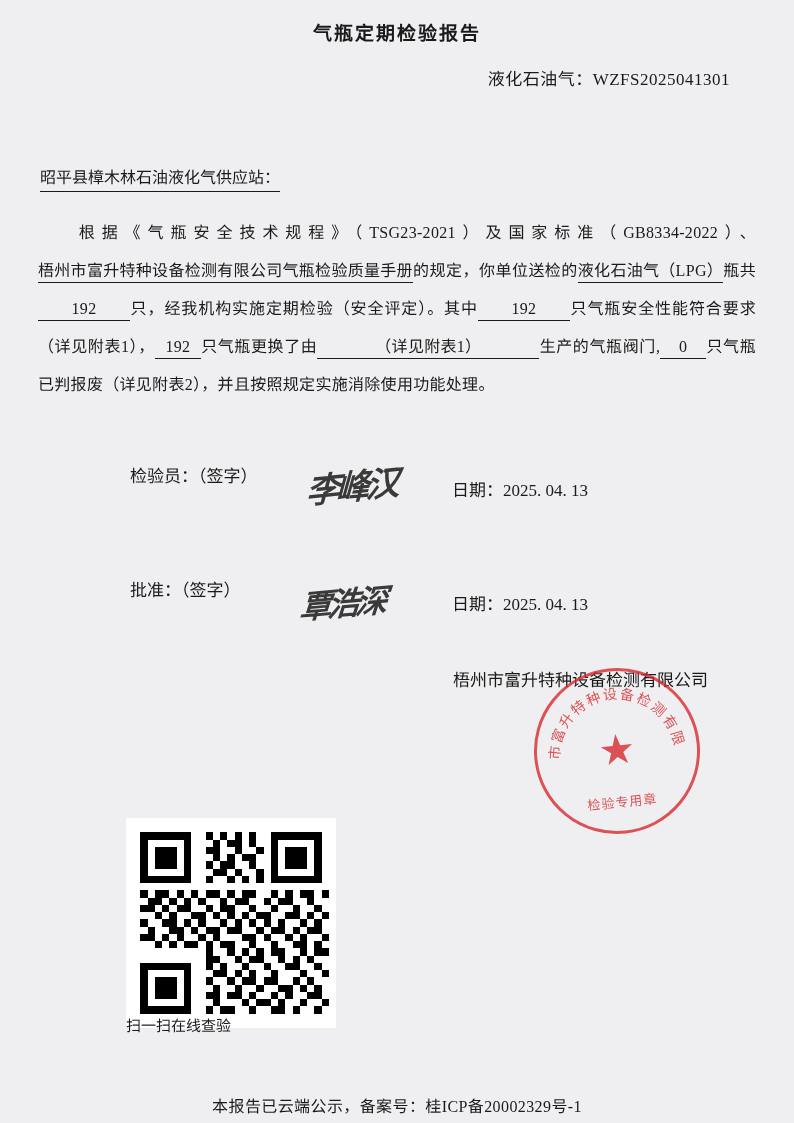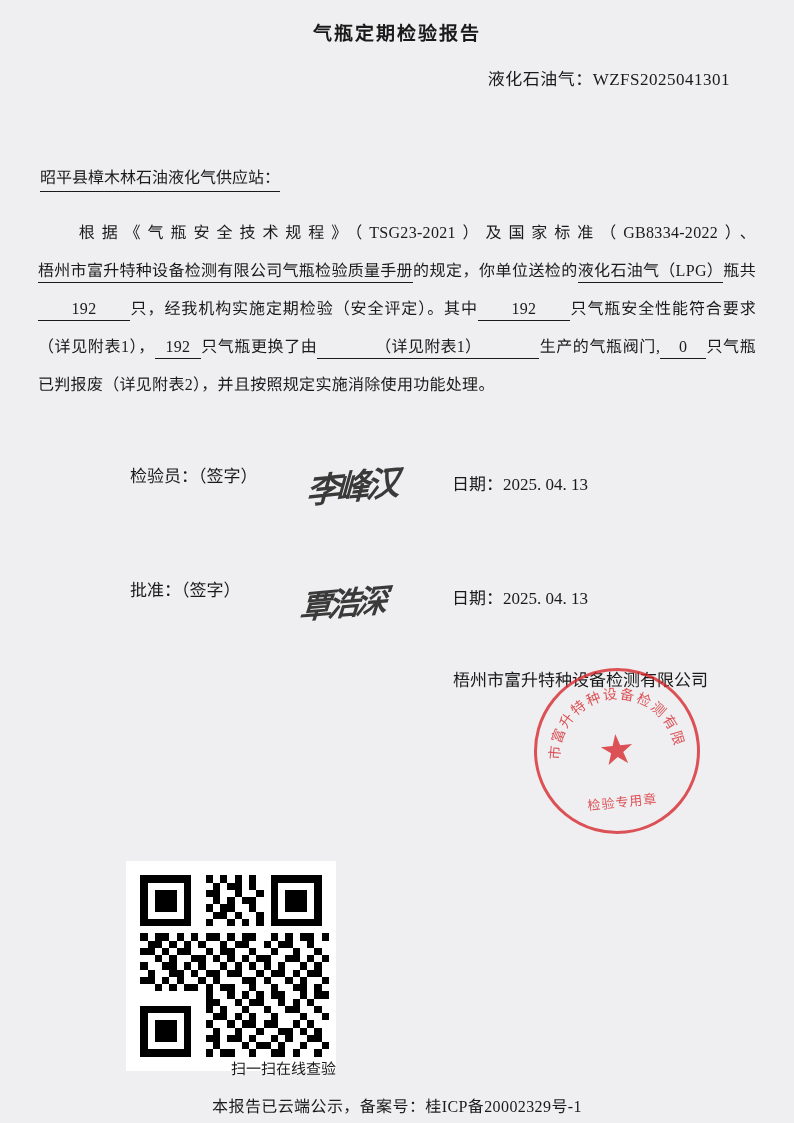--- a/index.html
+++ b/index.html
@@ -81,21 +81,21 @@
     text-align: right;
   }
   .sign-label {
     position: absolute;
     left: 92px;
     top: 0;
   }
   .sign-date {
     position: absolute;
     left: 414px;
-    top: 8px;
+    top: 14px;
   }
   .signature {
     position: absolute;
     left: 268px;
     top: -2px;
     font-family: "DejaVu Serif", serif;
     font-size: 34px;
     font-style: italic;
     color: #222;
     transform: rotate(-6deg) skewX(-8deg);
@@ -160,23 +160,23 @@
   .stamp .arc text {
     font-family: "Liberation Sans", sans-serif;
     font-size: 14px;
     fill: #d7262b;
     letter-spacing: 2px;
   }
 
   .qr-wrap {
     position: absolute;
     left: 126px;
-    top: 843px;
+    top: 800px;
     width: 210px;
-    text-align: right;
+    text-align: left;
   }
   .qr {
     width: 210px;
     height: 210px;
     background: #fff;
     padding: 0;
     box-sizing: border-box;
     display: block;
   }
   .qr-caption {

